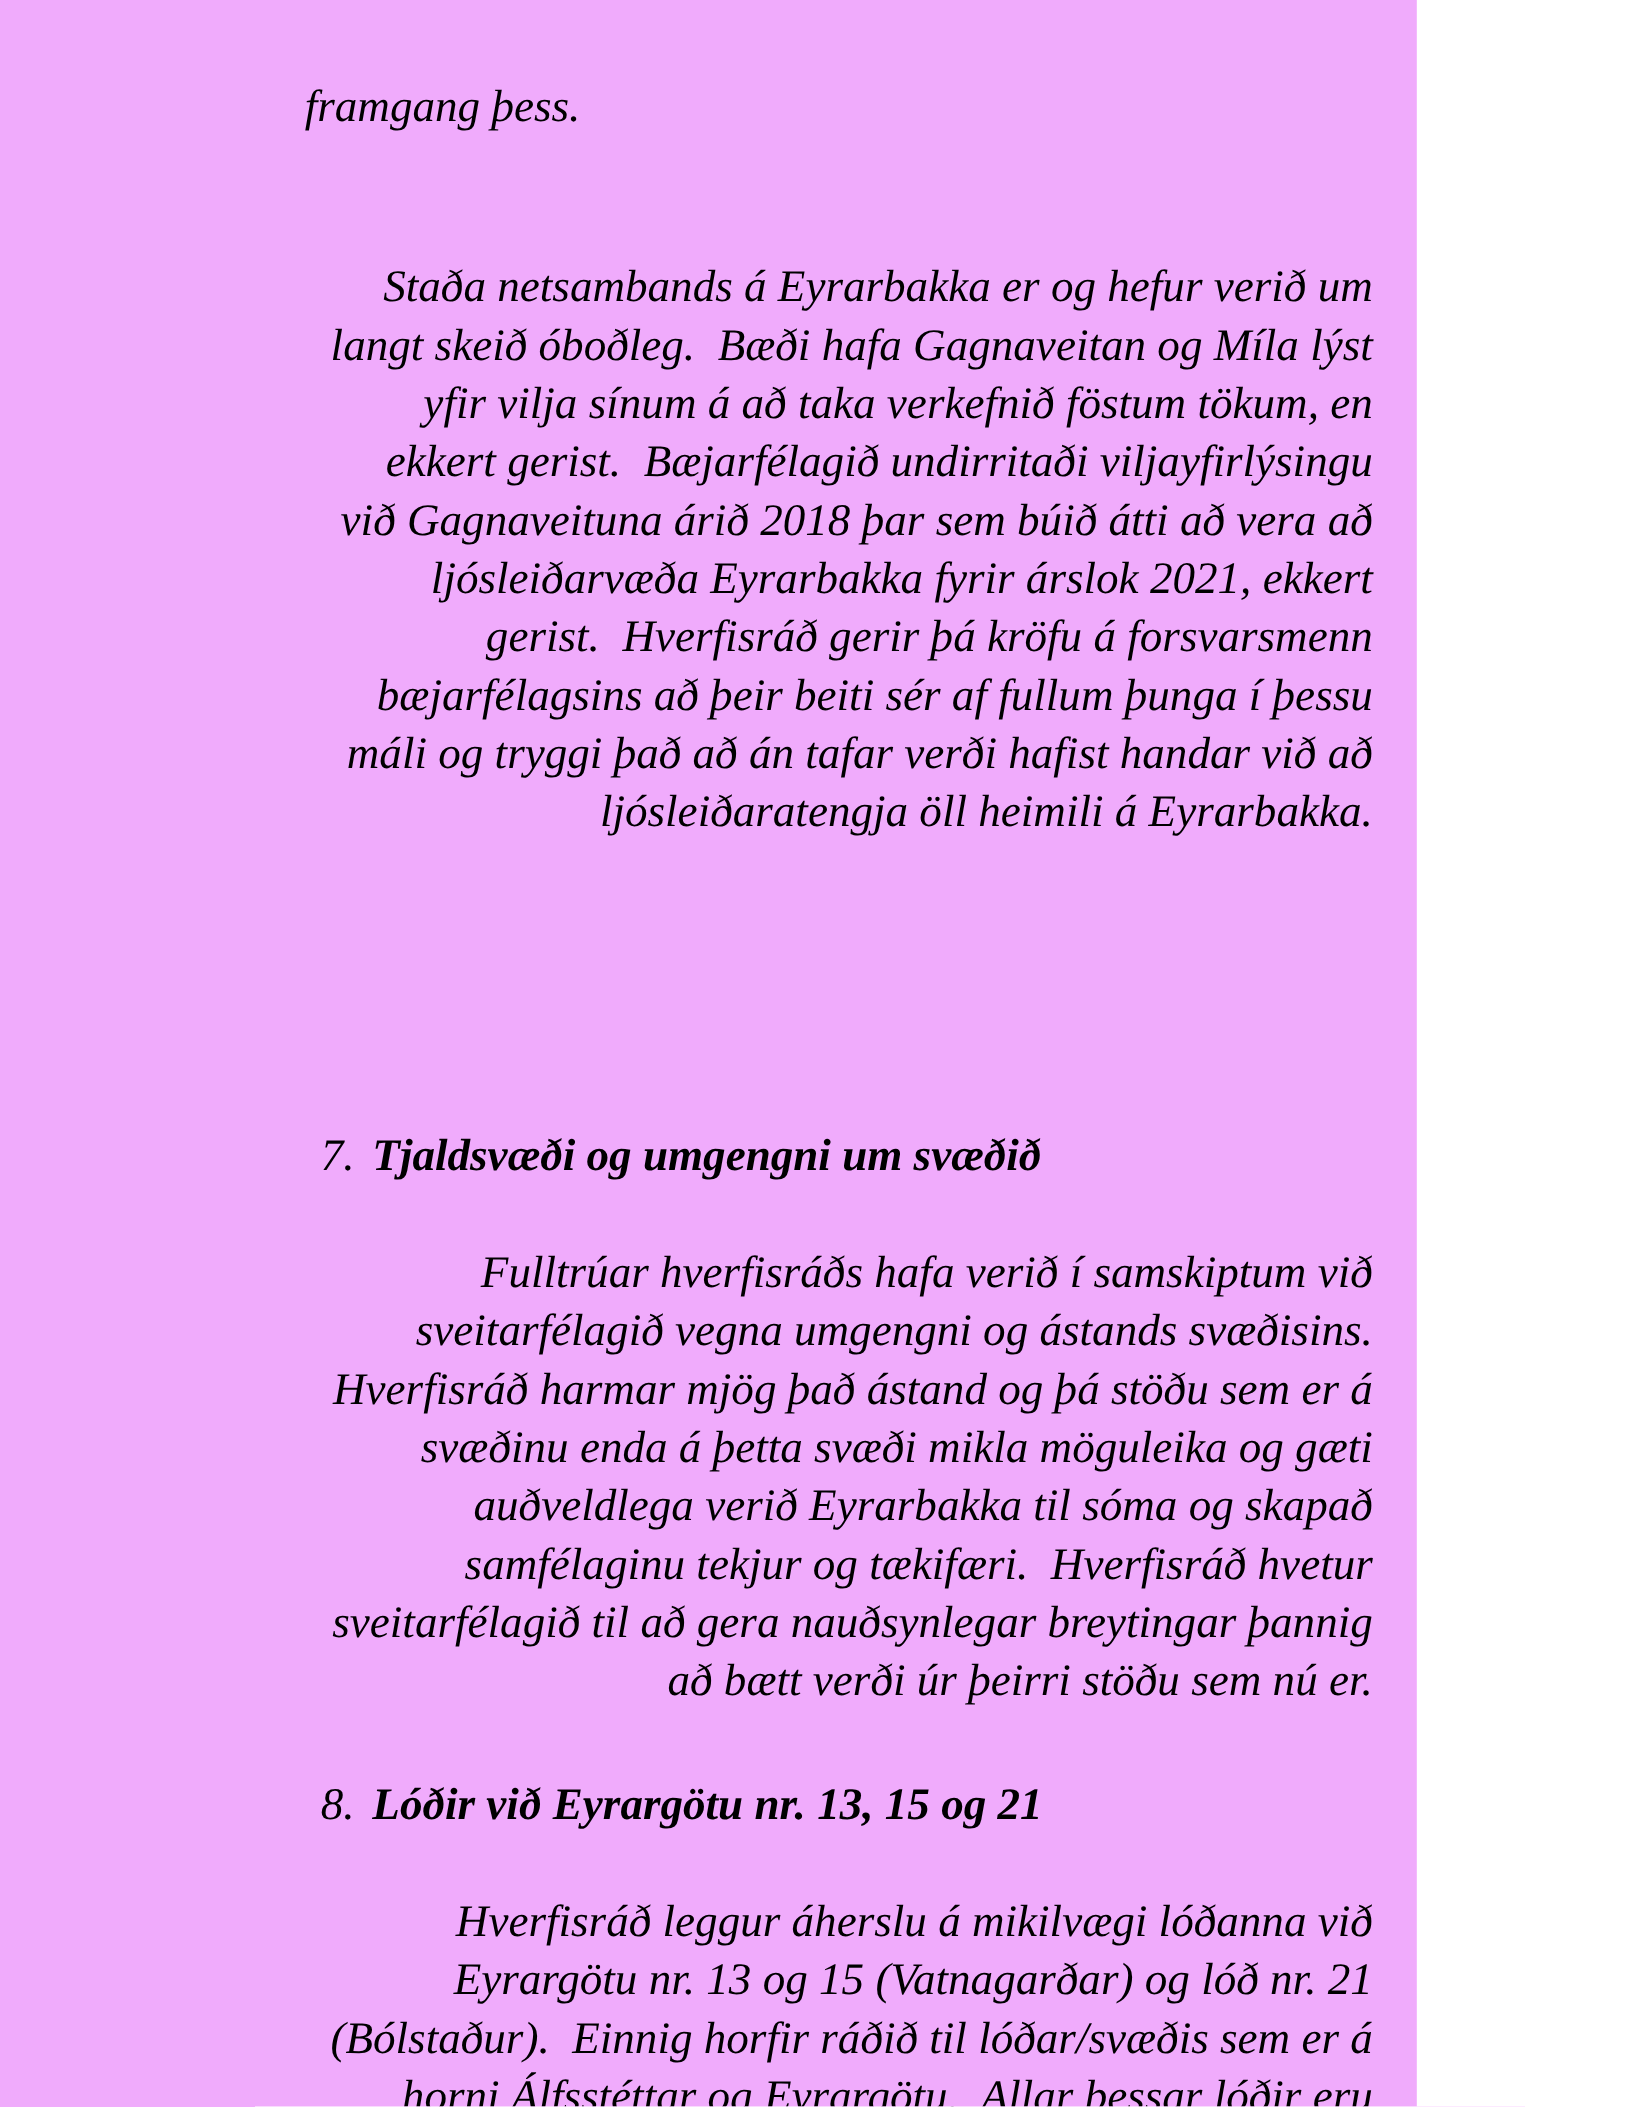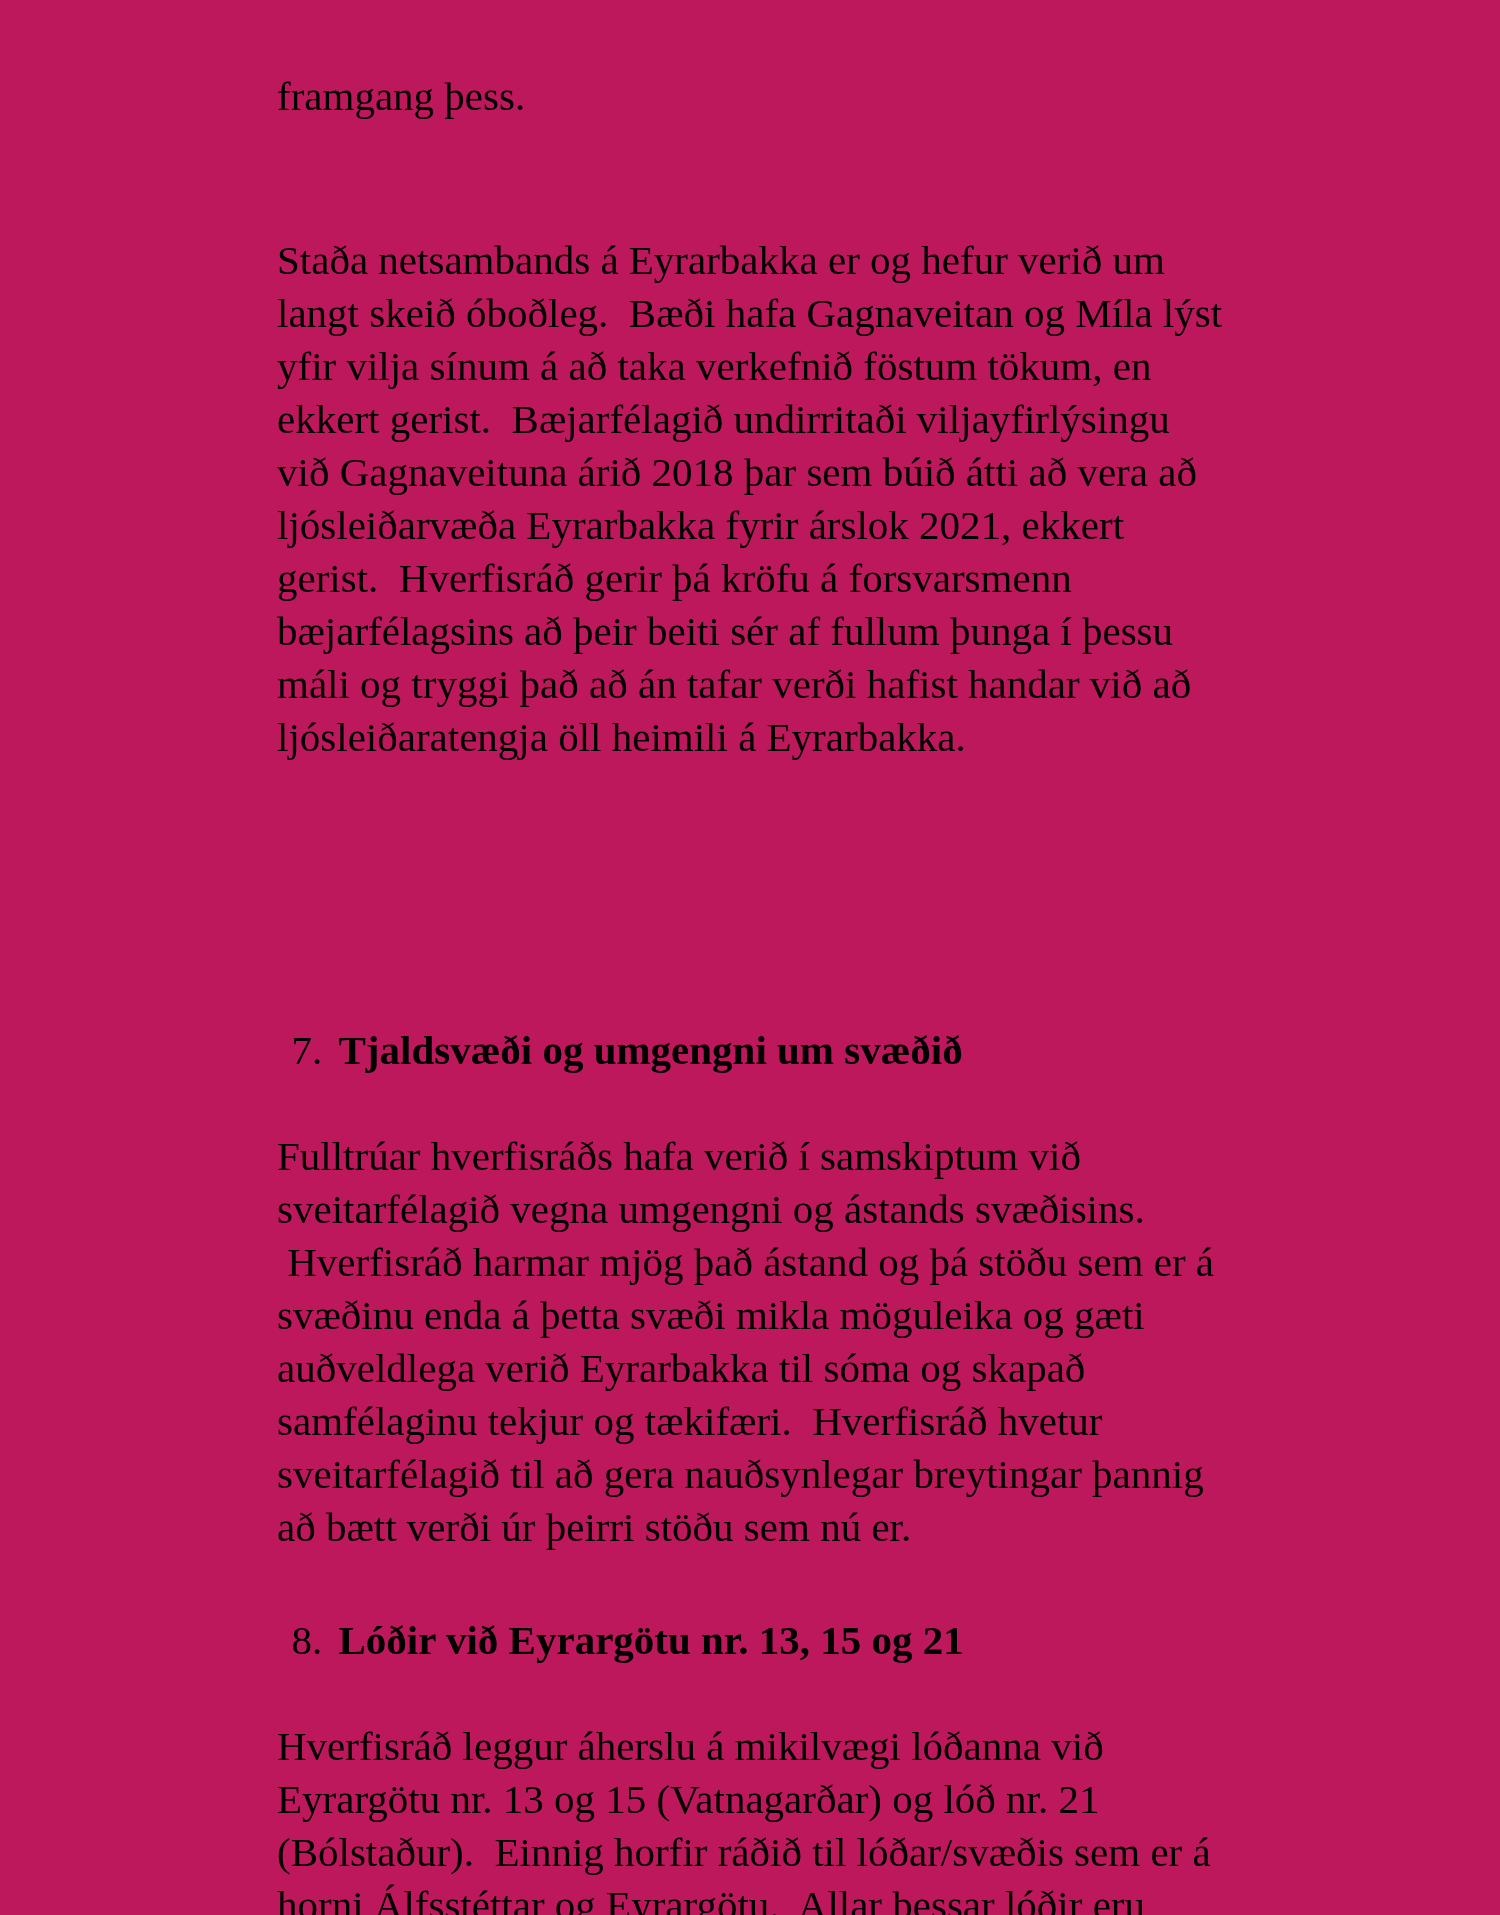--- a/index.html
+++ b/index.html
@@ -2,28 +2,29 @@
 <html><head>
 <meta charset="utf-8">
 <style>
   html, body {
     margin: 0;
     padding: 0;
     background: #ffffff;
   }
   .page {
     position: relative;
-    width: 1500px;
+    width: 1288px;
     height: 1915px;
-    background: #be185d;
+    background: #f0abfc;
     overflow: hidden;
     font-family: "Liberation Serif", "DejaVu Serif", serif;
     color: #000000;
     font-size: 41px;
     line-height: 53px;
+    font-style: italic;
   }
   .intro {
     position: absolute;
     left: 277px;
     top: 70px;
     white-space: pre;
   }
   .section {
     position: absolute;
     left: 230px;
@@ -37,22 +38,22 @@
   }
   .num {
     display: inline-block;
     width: 47px;
     font-weight: normal;
   }
   .title {
     font-weight: bold;
   }
   .body-text {
-    margin-left: 47px;
     white-space: pre;
+    text-align: right;
   }
 </style>
 </head>
 <body>
 
 <div class="page">
 
   <div class="intro">framgang þess.</div>
 
   <section class="section sec-0">

